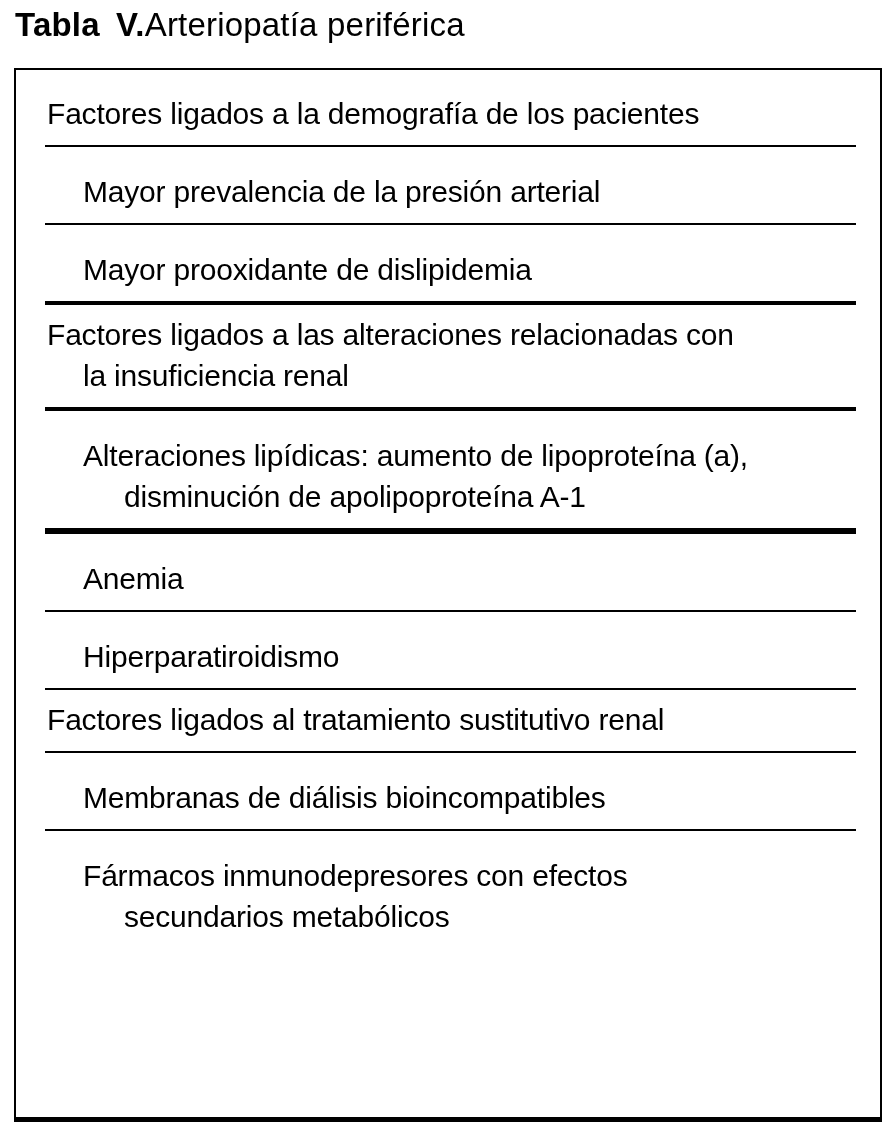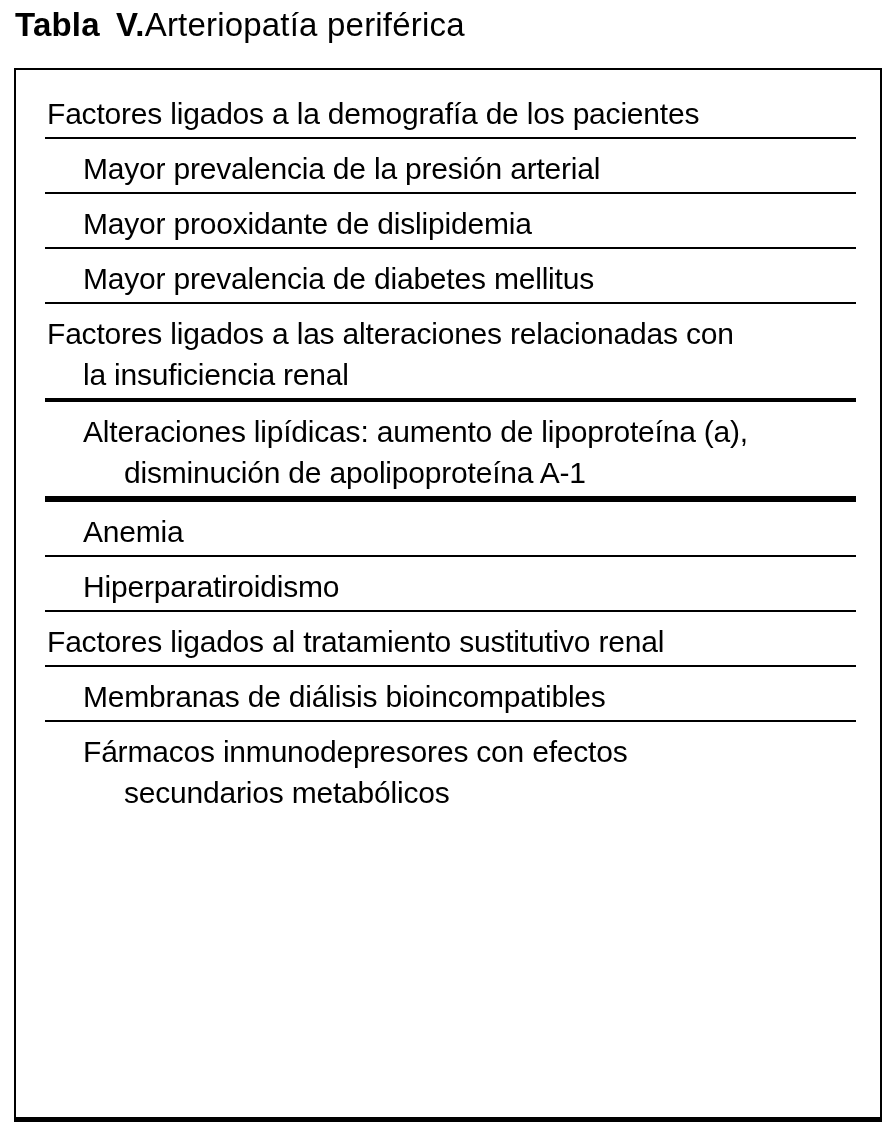--- a/index.html
+++ b/index.html
@@ -38,30 +38,31 @@
     box-sizing: border-box;
     border: 2px solid #000000;
     border-bottom-width: 5px;
     background: #ffffff;
     overflow: hidden;
   }
   .row {
     font-size: 30px;
     line-height: 41px;
     letter-spacing: -0.2px;
-    padding: 9px 14px 3px 0;
+    padding: 9px 14px 11px 0;
     white-space: pre-wrap;
   }
   .row.section {
     padding-left: 67px;
     text-indent: -36px;
   }
   .row.item {
     padding-left: 108px;
     text-indent: -41px;
+    margin-top: 15px;
   }
   .row:first-child {
     padding-top: 23px;
   }
   .row:last-child {
     padding-bottom: 30px;
     border-radius: 22px;
   }
   .rule {
     height: 0;
@@ -74,21 +75,20 @@
 
 <h1 class="title"><span class="title-label">Tabla V.</span><span class="title-text">Arteriopatía periférica</span></h1>
 
 <div class="table-box" id="table-box">
     <div class="row section">Factores ligados a la demografía de los pacientes</div>
     <div class="rule"></div>
     <div class="row item">Mayor prevalencia de la presión arterial</div>
     <div class="rule"></div>
     <div class="row item">Mayor prooxidante de dislipidemia</div>
     <div class="rule"></div>
-    <div class="row item">Mayor prevalencia de diabetes mellitus</div>
     <div class="rule"></div>
     <div class="row section">Factores ligados a las alteraciones relacionadas con
 la insuficiencia renal</div>
     <div class="rule"></div>
     <div class="rule"></div>
     <div class="row item">Alteraciones lipídicas: aumento de lipoproteína (a),
 disminución de apolipoproteína A-1</div>
     <div class="rule"></div>
     <div class="rule"></div>
     <div class="rule"></div>

